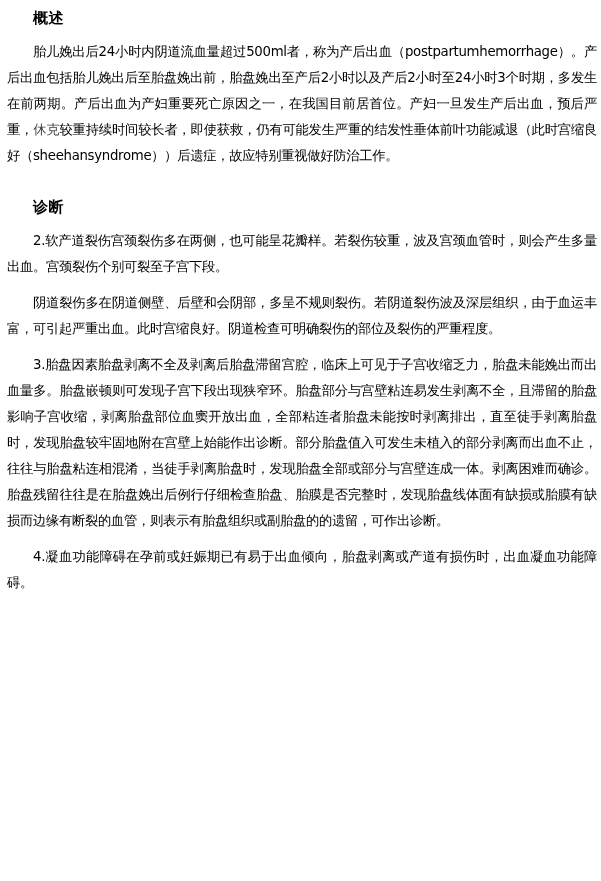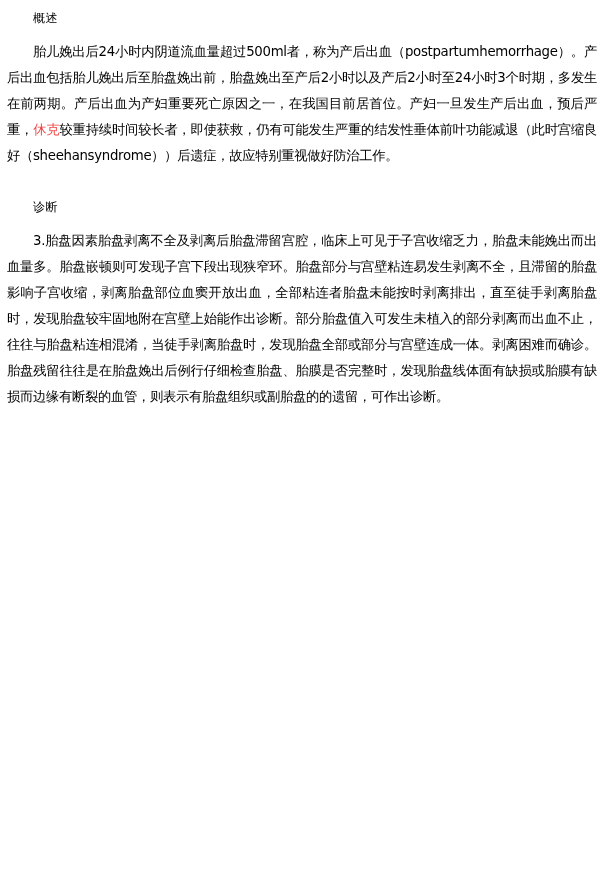--- a/index.html
+++ b/index.html
@@ -7,38 +7,41 @@
     width: 601px;
     height: 881px;
     overflow: hidden;
     font-family: "DejaVu Sans", sans-serif;
     color: #000000;
     font-size: 13.3px;
     line-height: 26px;
   }
   .doc { padding: 6px 0 0 7px; width: 590px; }
   h2 {
-    font-size: 12px;
-    font-weight: normal;
+    font-size: 15px;
+    font-weight: bold;
     margin: 0 0 9px 0;
     padding-left: 26px;
     line-height: 24px;
     letter-spacing: 0.5px;
   }
   p {
     margin: 0 0 10px 0;
     text-indent: 26px;
     text-align: justify;
     letter-spacing: -0.3px;
   }
-  a.link { color: #ef4444; text-decoration: none; }
+  a.link { color: #404040; text-decoration: none; }
   .sec2 { margin-top: 26px; }
 </style>
 </head>
 <body>
 
 <div class="doc">
   <h2>概述</h2>
   <p><span>胎儿娩出后24小时内阴道流血量超过500ml者，称为产后出血（postpartumhemorrhage）。产后出血包括胎儿娩出后至胎盘娩出前，胎盘娩出至产后2小时以及产后2小时至24小时3个时期，多发生在前两期。产后出血为产妇重要死亡原因之一，在我国目前居首位。产妇一旦发生产后出血，预后严重，</span><a class="link" href="#">休克</a><span>较重持续时间较长者，即使获救，仍有可能发生严重的结发性垂体前叶功能减退（此时宫缩良好（sheehansyndrome））后遗症，故应特别重视做好防治工作。</span></p>
 
   <h2 class="sec2">诊断</h2>
+  <p>2.软产道裂伤宫颈裂伤多在两侧，也可能呈花瓣样。若裂伤较重，波及宫颈血管时，则会产生多量出血。宫颈裂伤个别可裂至子宫下段。</p>
+  <p>阴道裂伤多在阴道侧壁、后壁和会阴部，多呈不规则裂伤。若阴道裂伤波及深层组织，由于血运丰富，可引起严重出血。此时宫缩良好。阴道检查可明确裂伤的部位及裂伤的严重程度。</p>
   <p>3.胎盘因素胎盘剥离不全及剥离后胎盘滞留宫腔，临床上可见于子宫收缩乏力，胎盘未能娩出而出血量多。胎盘嵌顿则可发现子宫下段出现狭窄环。胎盘部分与宫壁粘连易发生剥离不全，且滞留的胎盘影响子宫收缩，剥离胎盘部位血窦开放出血，全部粘连者胎盘未能按时剥离排出，直至徒手剥离胎盘时，发现胎盘较牢固地附在宫壁上始能作出诊断。部分胎盘值入可发生未植入的部分剥离而出血不止，往往与胎盘粘连相混淆，当徒手剥离胎盘时，发现胎盘全部或部分与宫壁连成一体。剥离困难而确诊。胎盘残留往往是在胎盘娩出后例行仔细检查胎盘、胎膜是否完整时，发现胎盘线体面有缺损或胎膜有缺损而边缘有断裂的血管，则表示有胎盘组织或副胎盘的的遗留，可作出诊断。</p>
+  <p>4.凝血功能障碍在孕前或妊娠期已有易于出血倾向，胎盘剥离或产道有损伤时，出血凝血功能障碍。</p>
 </div>
 
 </body></html>

